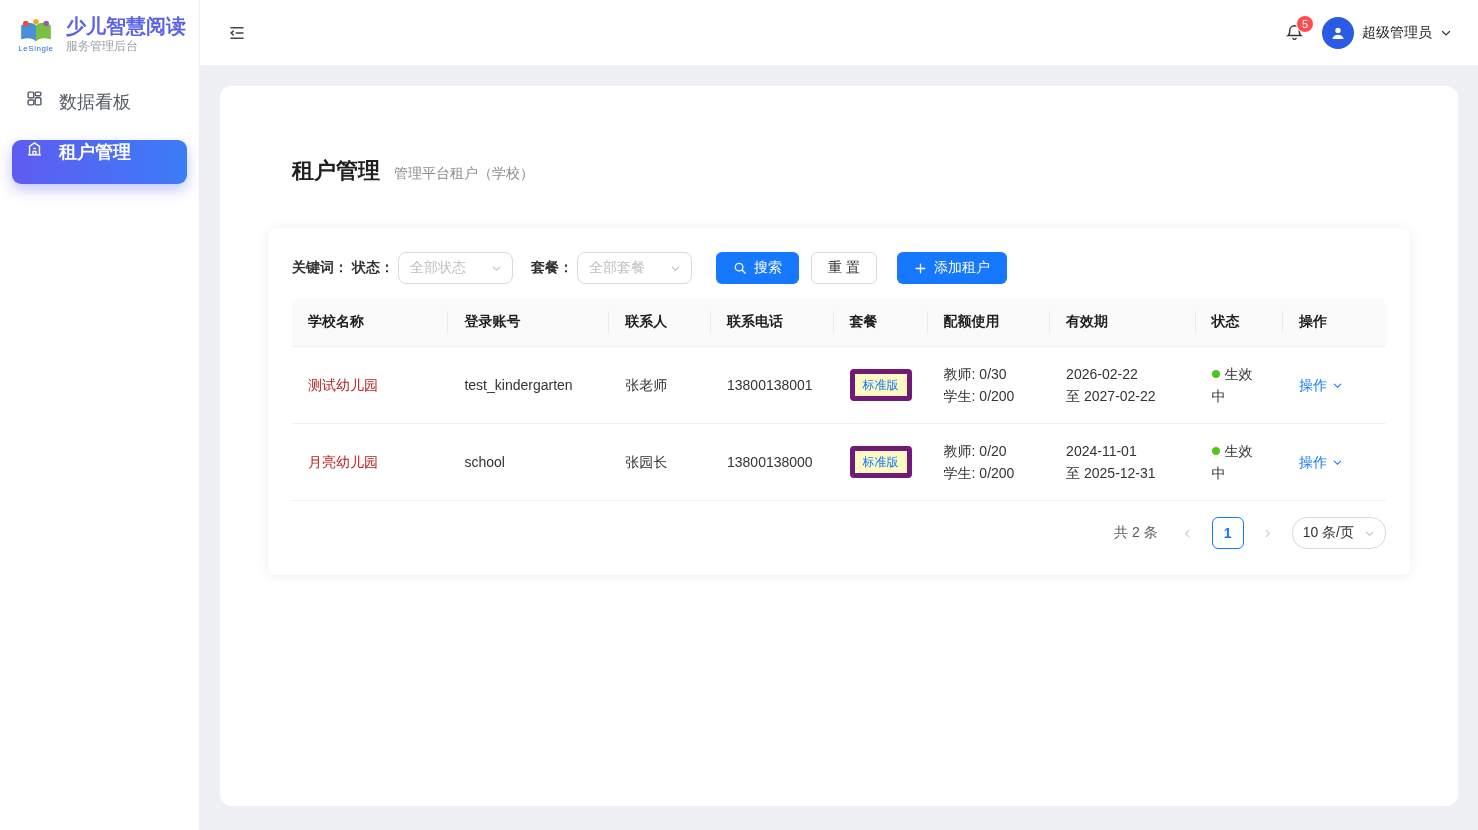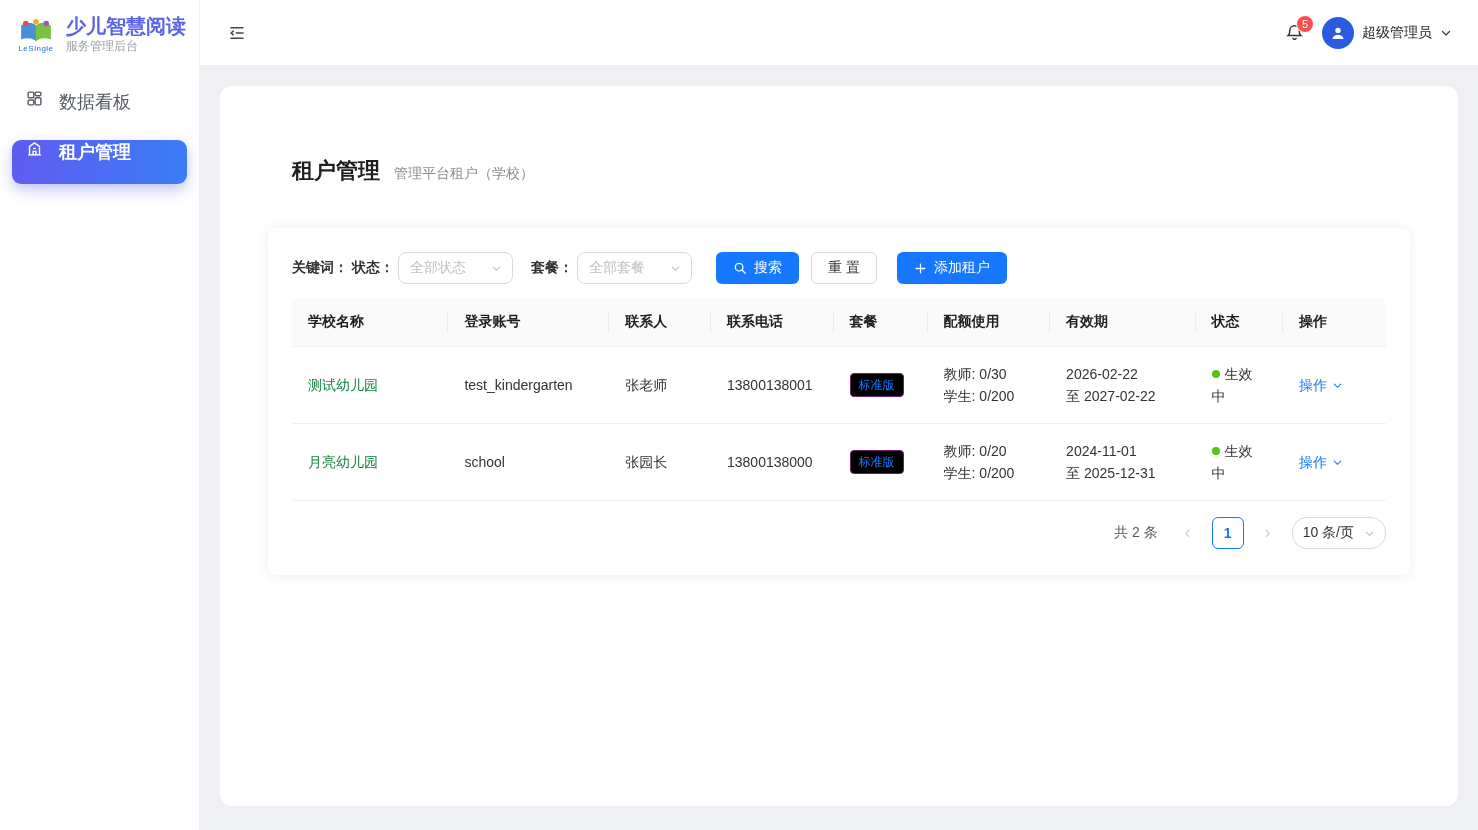--- a/index.html
+++ b/index.html
@@ -103,24 +103,24 @@
   thead th:not(:last-child)::after {
     content:""; position:absolute; right:0; top:50%; transform:translateY(-50%);
     width:1px; height:22px; background:#ebebeb;
   }
   thead th:first-child { border-top-left-radius:8px; }
   thead th:last-child { border-top-right-radius:8px; }
   tbody td {
     padding:16px 16px; border-bottom:1px solid #f0f0f0; font-size:14px; color:#333;
     vertical-align:middle; line-height:22px;
   }
-  .link { color:#15803d; cursor:pointer; text-decoration:none; }
+  .link { color:#b91c1c; cursor:pointer; text-decoration:none; }
   .tag-plan {
     display:inline-block; padding:1px 8px; font-size:12px; line-height:20px;
-    color:#1677ff; background:#000000; border:1px solid #701a75; border-radius:4px;
+    color:#1677ff; background:#fef9c3; border:5px solid #701a75; border-radius:4px;
   }
   .status-wrap { width:54px; }
   .dot { display:inline-block; width:8px; height:8px; border-radius:50%; background:#52c41a; margin-right:5px; position:relative; top:-1px; }
   .op-link { color:#1677ff; display:inline-flex; align-items:center; gap:5px; cursor:pointer; }
 
   
   .pagination { display:flex; align-items:center; justify-content:flex-end; gap:8px; margin-top:16px; padding-bottom:2px; }
   .pg-total { color:#595959; margin-right:6px; }
   .pg-btn {
     width:32px; height:32px; border-radius:6px; background:#fff; border:none;

